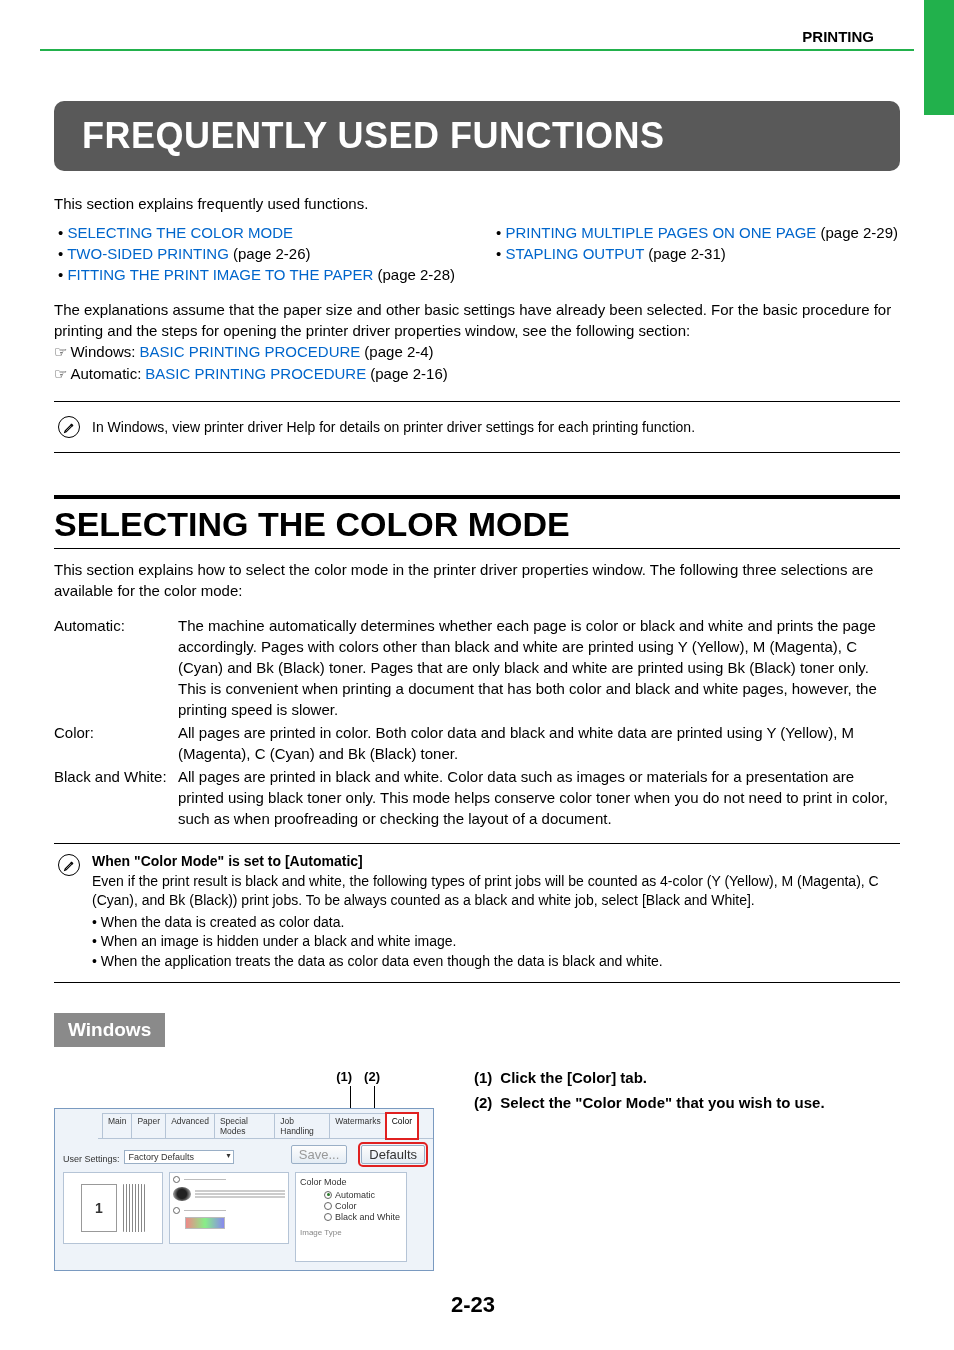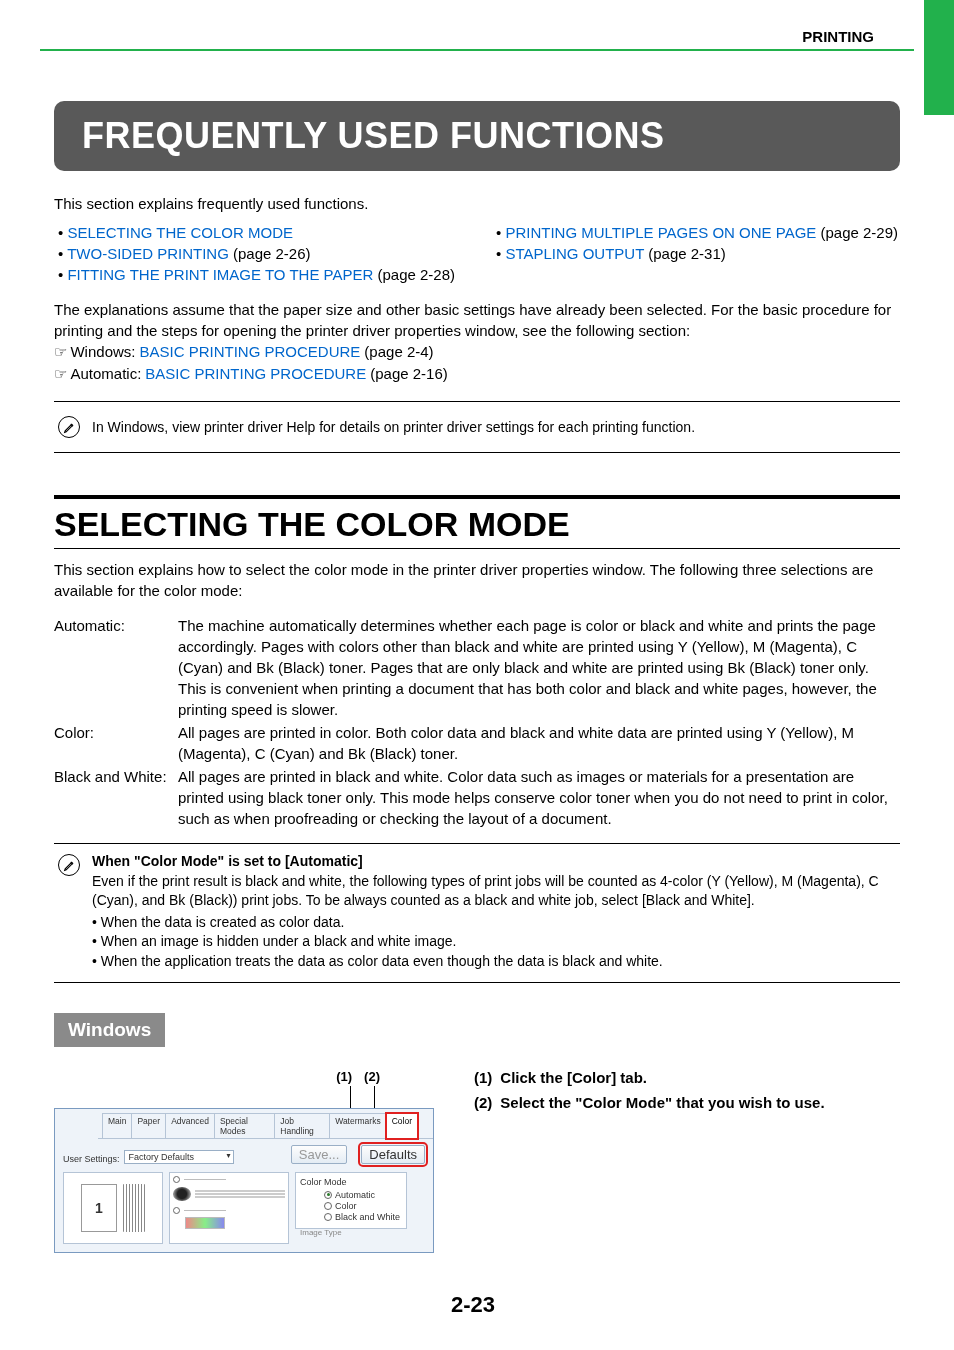--- a/index.html
+++ b/index.html
@@ -231,21 +231,21 @@
     height: 72px;
     padding: 3px;
     font-size: 6px;
     color: #555;
     overflow: hidden;
   }
   .color-panel {
     border: 1px solid #b5c4d6;
     background: #fff;
     width: 112px;
-    height: 57px;
+    height: 90px;
     padding: 4px;
   }
   .color-panel .grp-title { font-size: 9px; margin-bottom: 3px; }
   .radio-row { display: flex; align-items: center; gap: 3px; font-size: 9px; margin-bottom: 1px; padding-left: 24px; }
   .radio {
     width: 8px; height: 8px; border: 1px solid #666; border-radius: 50%; display: inline-block; position: relative;
   }
   .radio.checked::after {
     content: ""; position: absolute; inset: 1.5px; background: #2a7a2a; border-radius: 50%;
   }

